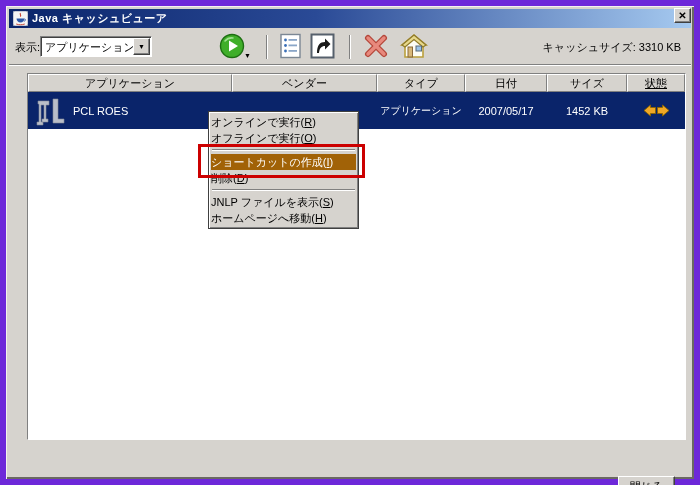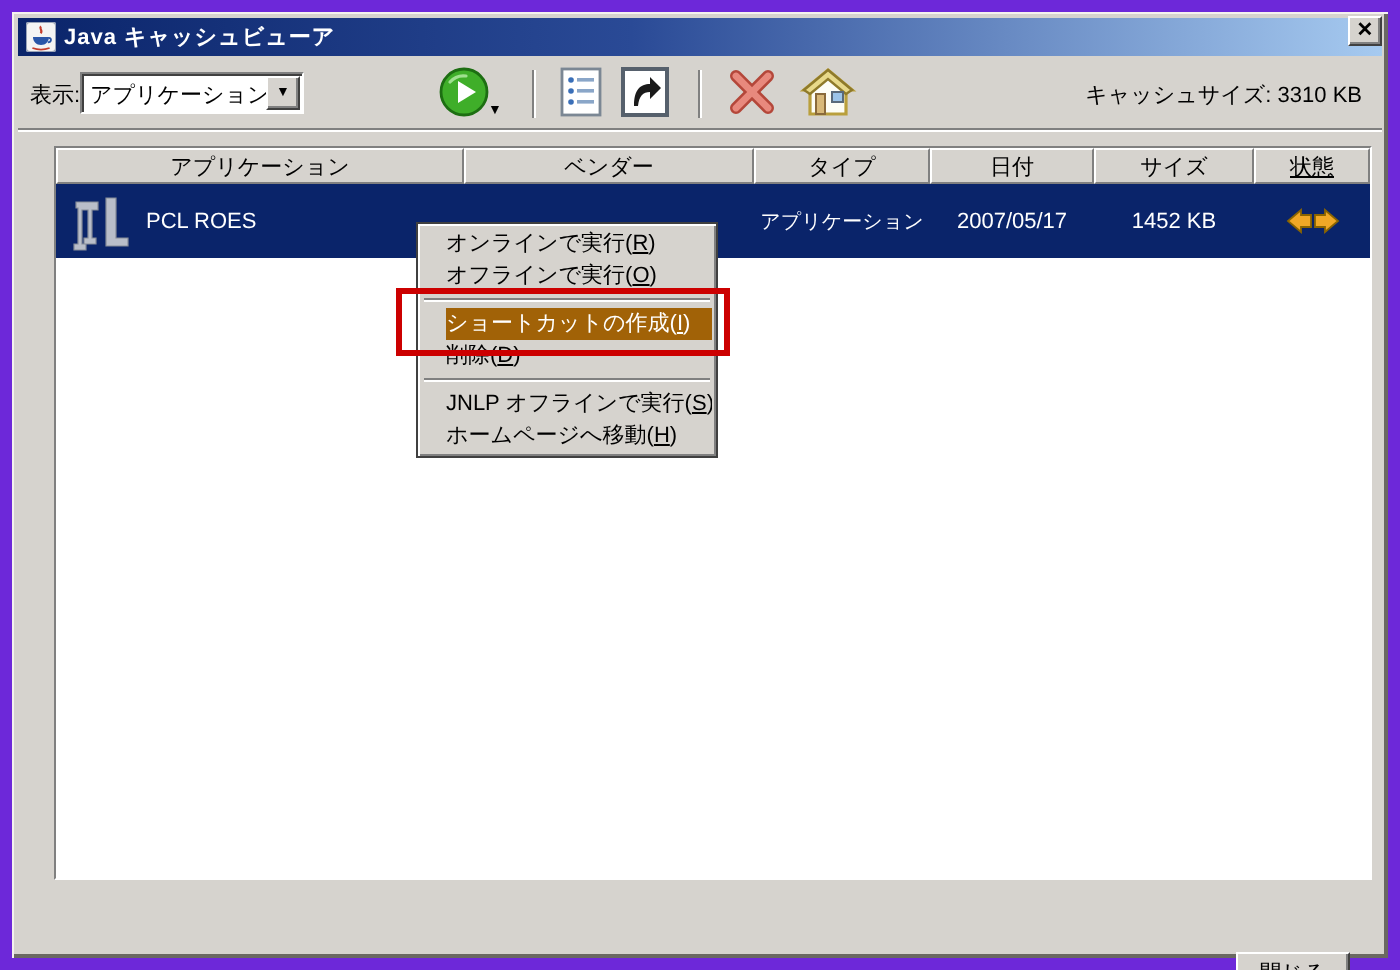--- a/index.html
+++ b/index.html
@@ -78,21 +78,21 @@
   .cell-type { font-size:10px; }
 
   
   .menu {
     position:absolute; left:202px; top:105px; width:151px;
     background:#d6d3ce; padding:2px;
     border:1px solid #404040;
     box-shadow: inset 1px 1px 0 #fff, inset -1px -1px 0 #808080;
     z-index:5;
   }
-  .menu-item { height:16px; line-height:16px; white-space:nowrap; overflow:hidden;margin-left:12px; }
+  .menu-item { height:16px; line-height:16px; white-space:nowrap; overflow:hidden; }
   .menu-item.hl { background:#a16207; color:#fff; }
   .menu-sep { height:2px; margin:3px 1px;
     border-top:1px solid #808080; border-bottom:1px solid #fff; }
   .mn { text-decoration:underline; }
 
   
   .annotation-box {
     position:absolute; left:192px; top:138px; width:167px; height:34px;
     border:3px solid #cc0000; z-index:9; pointer-events:none;
   }
@@ -231,21 +231,21 @@
     </div>
   </div>
 
   <div class="menu">
     <div class="menu-item"><span>オンラインで実行(</span><span class="mn">R</span><span>)</span></div>
     <div class="menu-item"><span>オフラインで実行(</span><span class="mn">O</span><span>)</span></div>
     <div class="menu-sep"></div>
     <div class="menu-item hl"><span>ショートカットの作成(</span><span class="mn">I</span><span>)</span></div>
     <div class="menu-item"><span>削除(</span><span class="mn">D</span><span>)</span></div>
     <div class="menu-sep"></div>
-    <div class="menu-item"><span>JNLP オフラインで実行(</span><span class="mn">S</span><span>)</span></div>
+    <div class="menu-item"><span>JNLP ファイルを表示(</span><span class="mn">S</span><span>)</span></div>
     <div class="menu-item"><span>ホームページへ移動(</span><span class="mn">H</span><span>)</span></div>
   </div>
 
   <div class="annotation-box"></div>
 
   <div class="close-btn">
     <span>閉じる</span>
   </div>
 
 </div>

